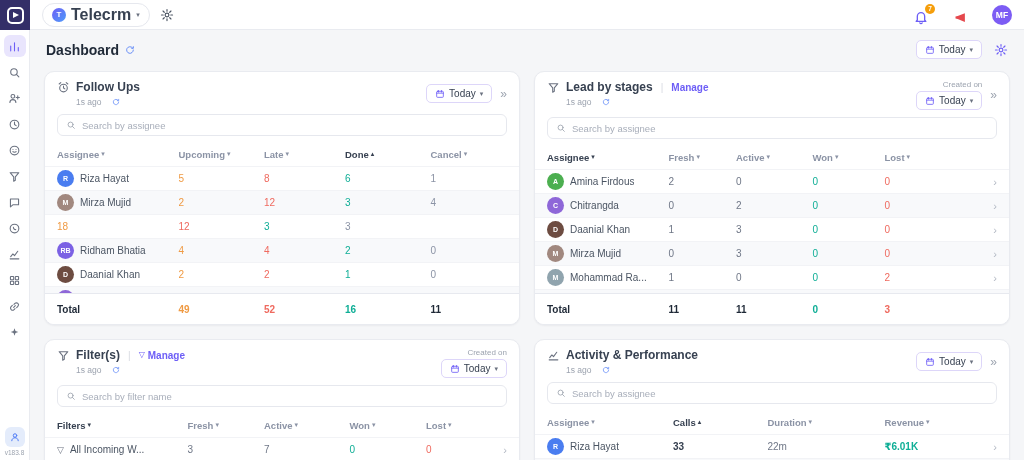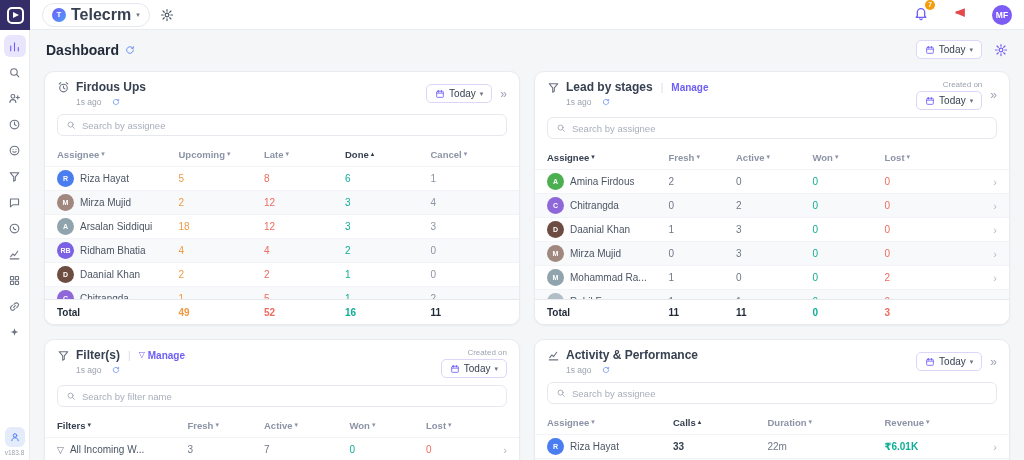--- a/index.html
+++ b/index.html
@@ -8,21 +8,21 @@
   
   .corner{background:#332e68;display:flex;align-items:center;justify-content:center;cursor:pointer}
   .logo-box{width:17px;height:17px;border:2px solid #fff;border-radius:5px;position:relative}
   .logo-box:after{content:"";position:absolute;left:4px;top:3px;border-left:6px solid #fff;border-top:3.5px solid transparent;border-bottom:3.5px solid transparent}
   .topbar{grid-column:2;background:#fff;border-bottom:1px solid #e9ebf0;display:flex;align-items:center;padding:0 12px;gap:10px}
   .ws-pill{display:flex;align-items:center;gap:5px;border:1px solid #e6e8ee;border-radius:14px;padding:2px 9px;background:#fff;cursor:pointer}
   .ws-logo{width:14px;height:14px;border-radius:50%;background:linear-gradient(135deg,#6d5ef6,#4f9cf9);color:#fff;font-size:8px;font-weight:700;display:flex;align-items:center;justify-content:center}
   .ws-name{font-size:16px;color:#374151;font-weight:600}
   .dd{font-size:7px;color:#6b7280}
   .tb-gear{color:#4b5563;display:inline-flex;cursor:pointer}
-  .tb-right{margin-left:auto;display:flex;align-items:flex-start;gap:24px}
+  .tb-right{margin-left:auto;display:flex;align-items:flex-end;gap:24px}
   .bell-wrap{position:relative;color:#6d5ef6;display:inline-flex;cursor:pointer}
   .badge{position:absolute;top:-5px;right:-6px;background:#f59e0b;color:#fff;font-size:6.5px;min-width:10px;height:10px;border-radius:6px;display:flex;align-items:center;justify-content:center;font-weight:700;padding:0 1px}
   .horn{color:#e5484d;display:inline-flex;cursor:pointer}
   .mf{width:20px;height:20px;border-radius:50%;background:#7c5cf4;color:#fff;font-size:8.5px;font-weight:700;display:flex;align-items:center;justify-content:center;cursor:pointer}
   
   .rail{grid-row:2;background:#fff;border-right:1px solid #e9ebf0;display:flex;flex-direction:column;align-items:center;padding:5px 0 4px;gap:4px}
   .ric{width:22px;height:22px;border-radius:6px;display:flex;align-items:center;justify-content:center;color:#6b7280;cursor:pointer;flex:none}
   .ric.active{background:#e9e5fd;color:#6d5ef6}
   .ric svg{width:13px;height:13px}
   .rail-bottom{margin-top:auto;display:flex;flex-direction:column;align-items:center;gap:2px}
@@ -66,21 +66,21 @@
   .th.on{color:#374151}
   .arr{font-size:7px}
   .rows{flex:1;min-height:0}
   .tr{display:grid;align-items:center;padding:0 12px;height:24px;border-top:1px solid #f2f3f6;cursor:pointer;background:#fff}
   .rows .tr:nth-child(even){background:#f8f9fb}
   .namec{display:flex;align-items:center;gap:6px;overflow:hidden}
   .av{width:17px;height:17px;border-radius:50%;color:#fff;font-size:7px;font-weight:700;display:flex;align-items:center;justify-content:center;flex:none;background:#9ca3af}
   .nm{font-size:10px;color:#4b5563;white-space:nowrap;overflow:hidden;text-overflow:ellipsis}
   .num{font-size:10px}
   .chev{text-align:right;color:#b3b9c4;font-size:11px}
-  .total-row{display:grid;align-items:center;padding:0 12px;height:25px;border-top:1px solid #e7e9ef;flex:none;background:#fff}
+  .total-row{display:grid;align-items:center;padding:0 12px;height:31px;border-top:1px solid #e7e9ef;flex:none;background:#fff}
   .total-label{font-size:10px;color:#1f2937;font-weight:700}
   .total-row .num{font-weight:700}
   .fname{display:flex;gap:6px;align-items:center;font-size:10px;color:#4b5563;overflow:hidden}
   .fname .ffun{color:#6b7280;font-size:9px}
   
   .col-upcoming{color:#ef9a43}.col-late{color:#ef6a5f}.col-done{color:#0fae96}.col-cancel{color:#8b93a5}
   .follow-total .col-cancel{color:#1f2937}
   .col-fresh,.col-active{color:#6f7787}
   .col-won{color:#0fae96}.col-lost{color:#ef6a5f}
   .lead-total .col-fresh,.lead-total .col-active{color:#1f2937}
@@ -310,21 +310,21 @@
 
       <div class="panel">
         <div class="phead">
           <div>
             <div class="pt-row">
               <span class="picon">
                   <svg class="ic">
                     <use href="#i-alarm"></use>
                   </svg>
                 </span>
-              <span class="pt">Firdous Ups</span>
+              <span class="pt">Follow Ups</span>
             </div>
             <div class="psub">
               <span>1s ago</span>
               <span class="refresh">
                   <svg class="ic">
                     <use href="#i-refresh"></use>
                   </svg>
                 </span>
             </div>
           </div>
@@ -382,24 +382,20 @@
               <div class="namec">
                 <span class="av" style="background: rgb(161, 136, 127);">M</span>
                 <span class="nm">Mirza Mujid</span>
               </div>
               <div class="num col-upcoming">2</div>
               <div class="num col-late">12</div>
               <div class="num col-done">3</div>
               <div class="num col-cancel">4</div>
             </div>
           <div class="tr g-follow">
-              <div class="namec">
-                <span class="av" style="background: rgb(144, 164, 174);">A</span>
-                <span class="nm">Arsalan Siddiqui</span>
-              </div>
               <div class="num col-upcoming">18</div>
               <div class="num col-late">12</div>
               <div class="num col-done">3</div>
               <div class="num col-cancel">3</div>
             </div>
           <div class="tr g-follow">
               <div class="namec">
                 <span class="av" style="background: rgb(123, 97, 228);">RB</span>
                 <span class="nm">Ridham Bhatia</span>
               </div>

